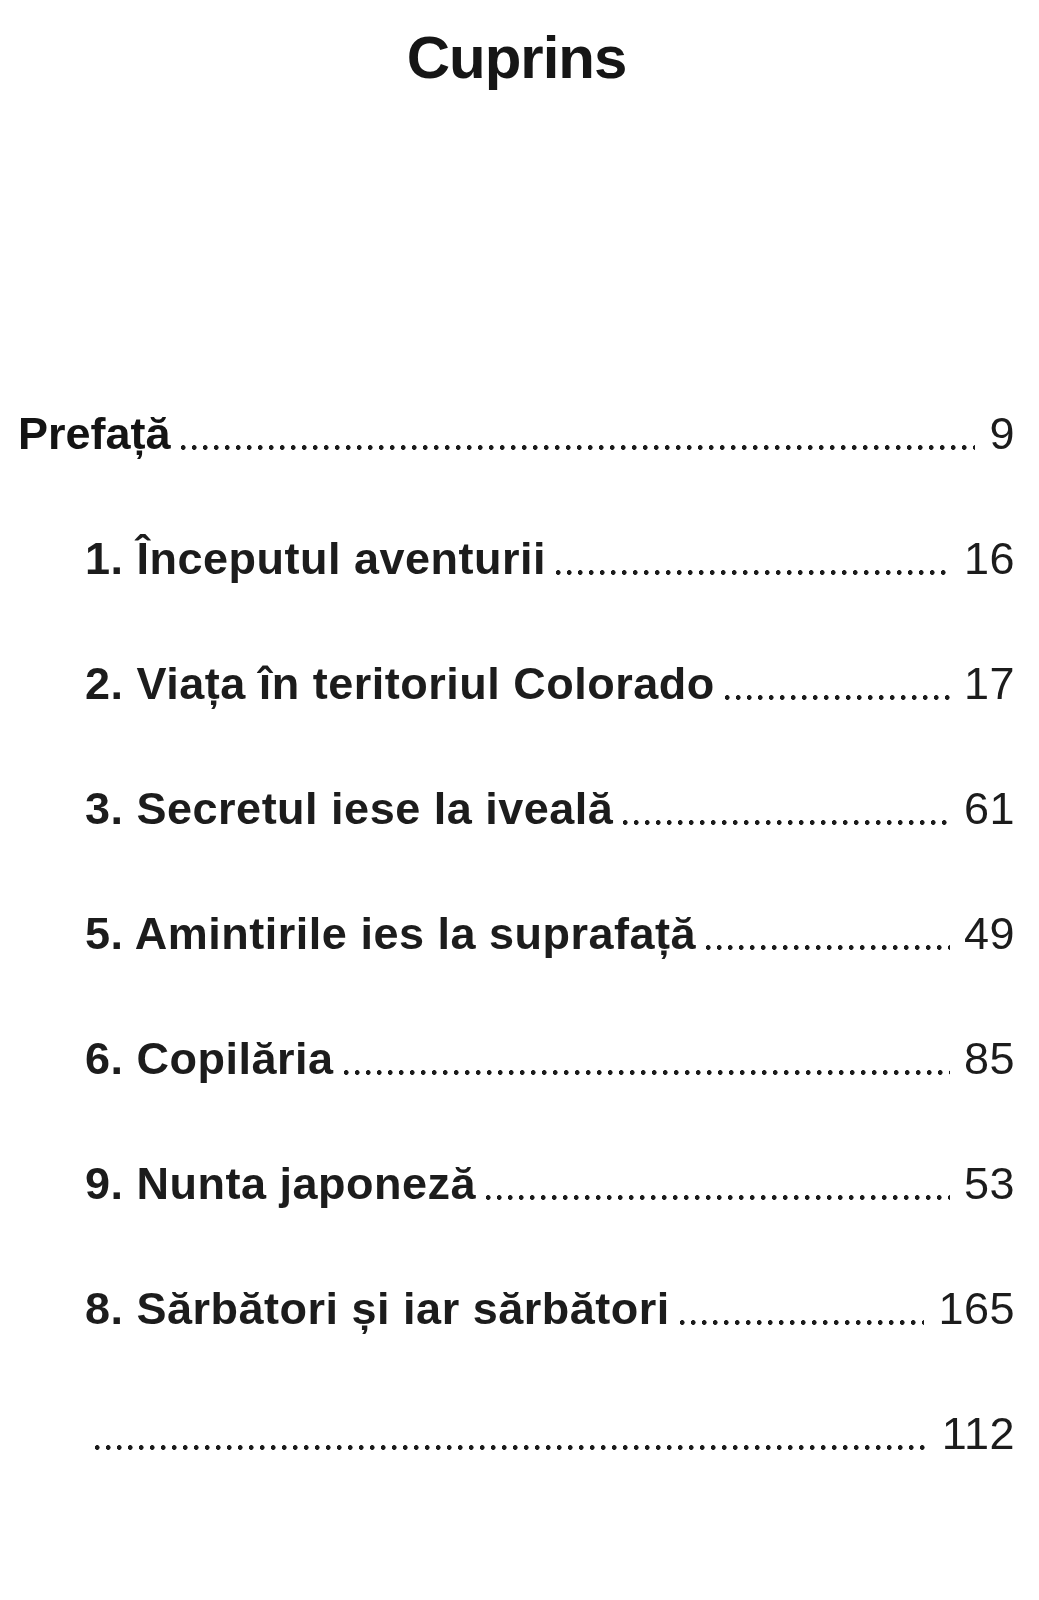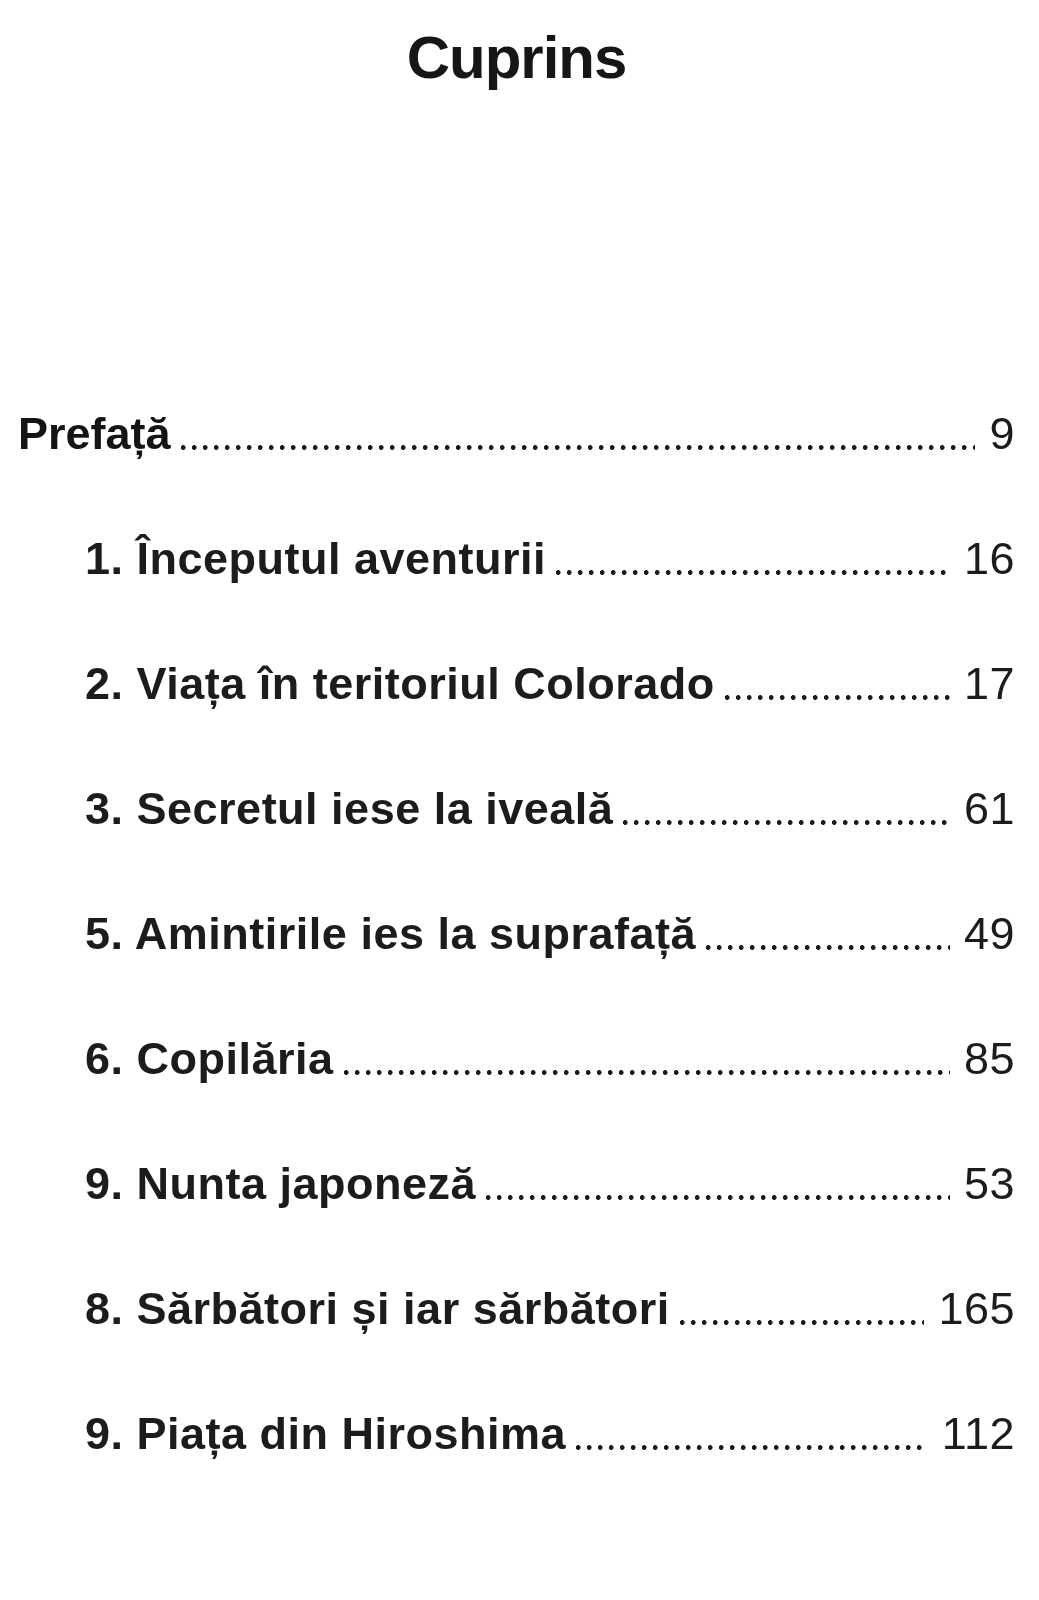--- a/index.html
+++ b/index.html
@@ -118,19 +118,18 @@
       <span class="page-num">53</span>
     </div>
 
     <div class="row indent">
       <span class="label">8. Sărbători și iar sărbători</span>
       <span class="leader"></span>
       <span class="page-num">165</span>
     </div>
 
     <div class="row indent">
-      <span class="label">9. Piața din Hiroshima</span>
       <span class="leader"></span>
       <span class="page-num">112</span>
     </div>
 
   </div>
 </div>
 
 </body></html>

